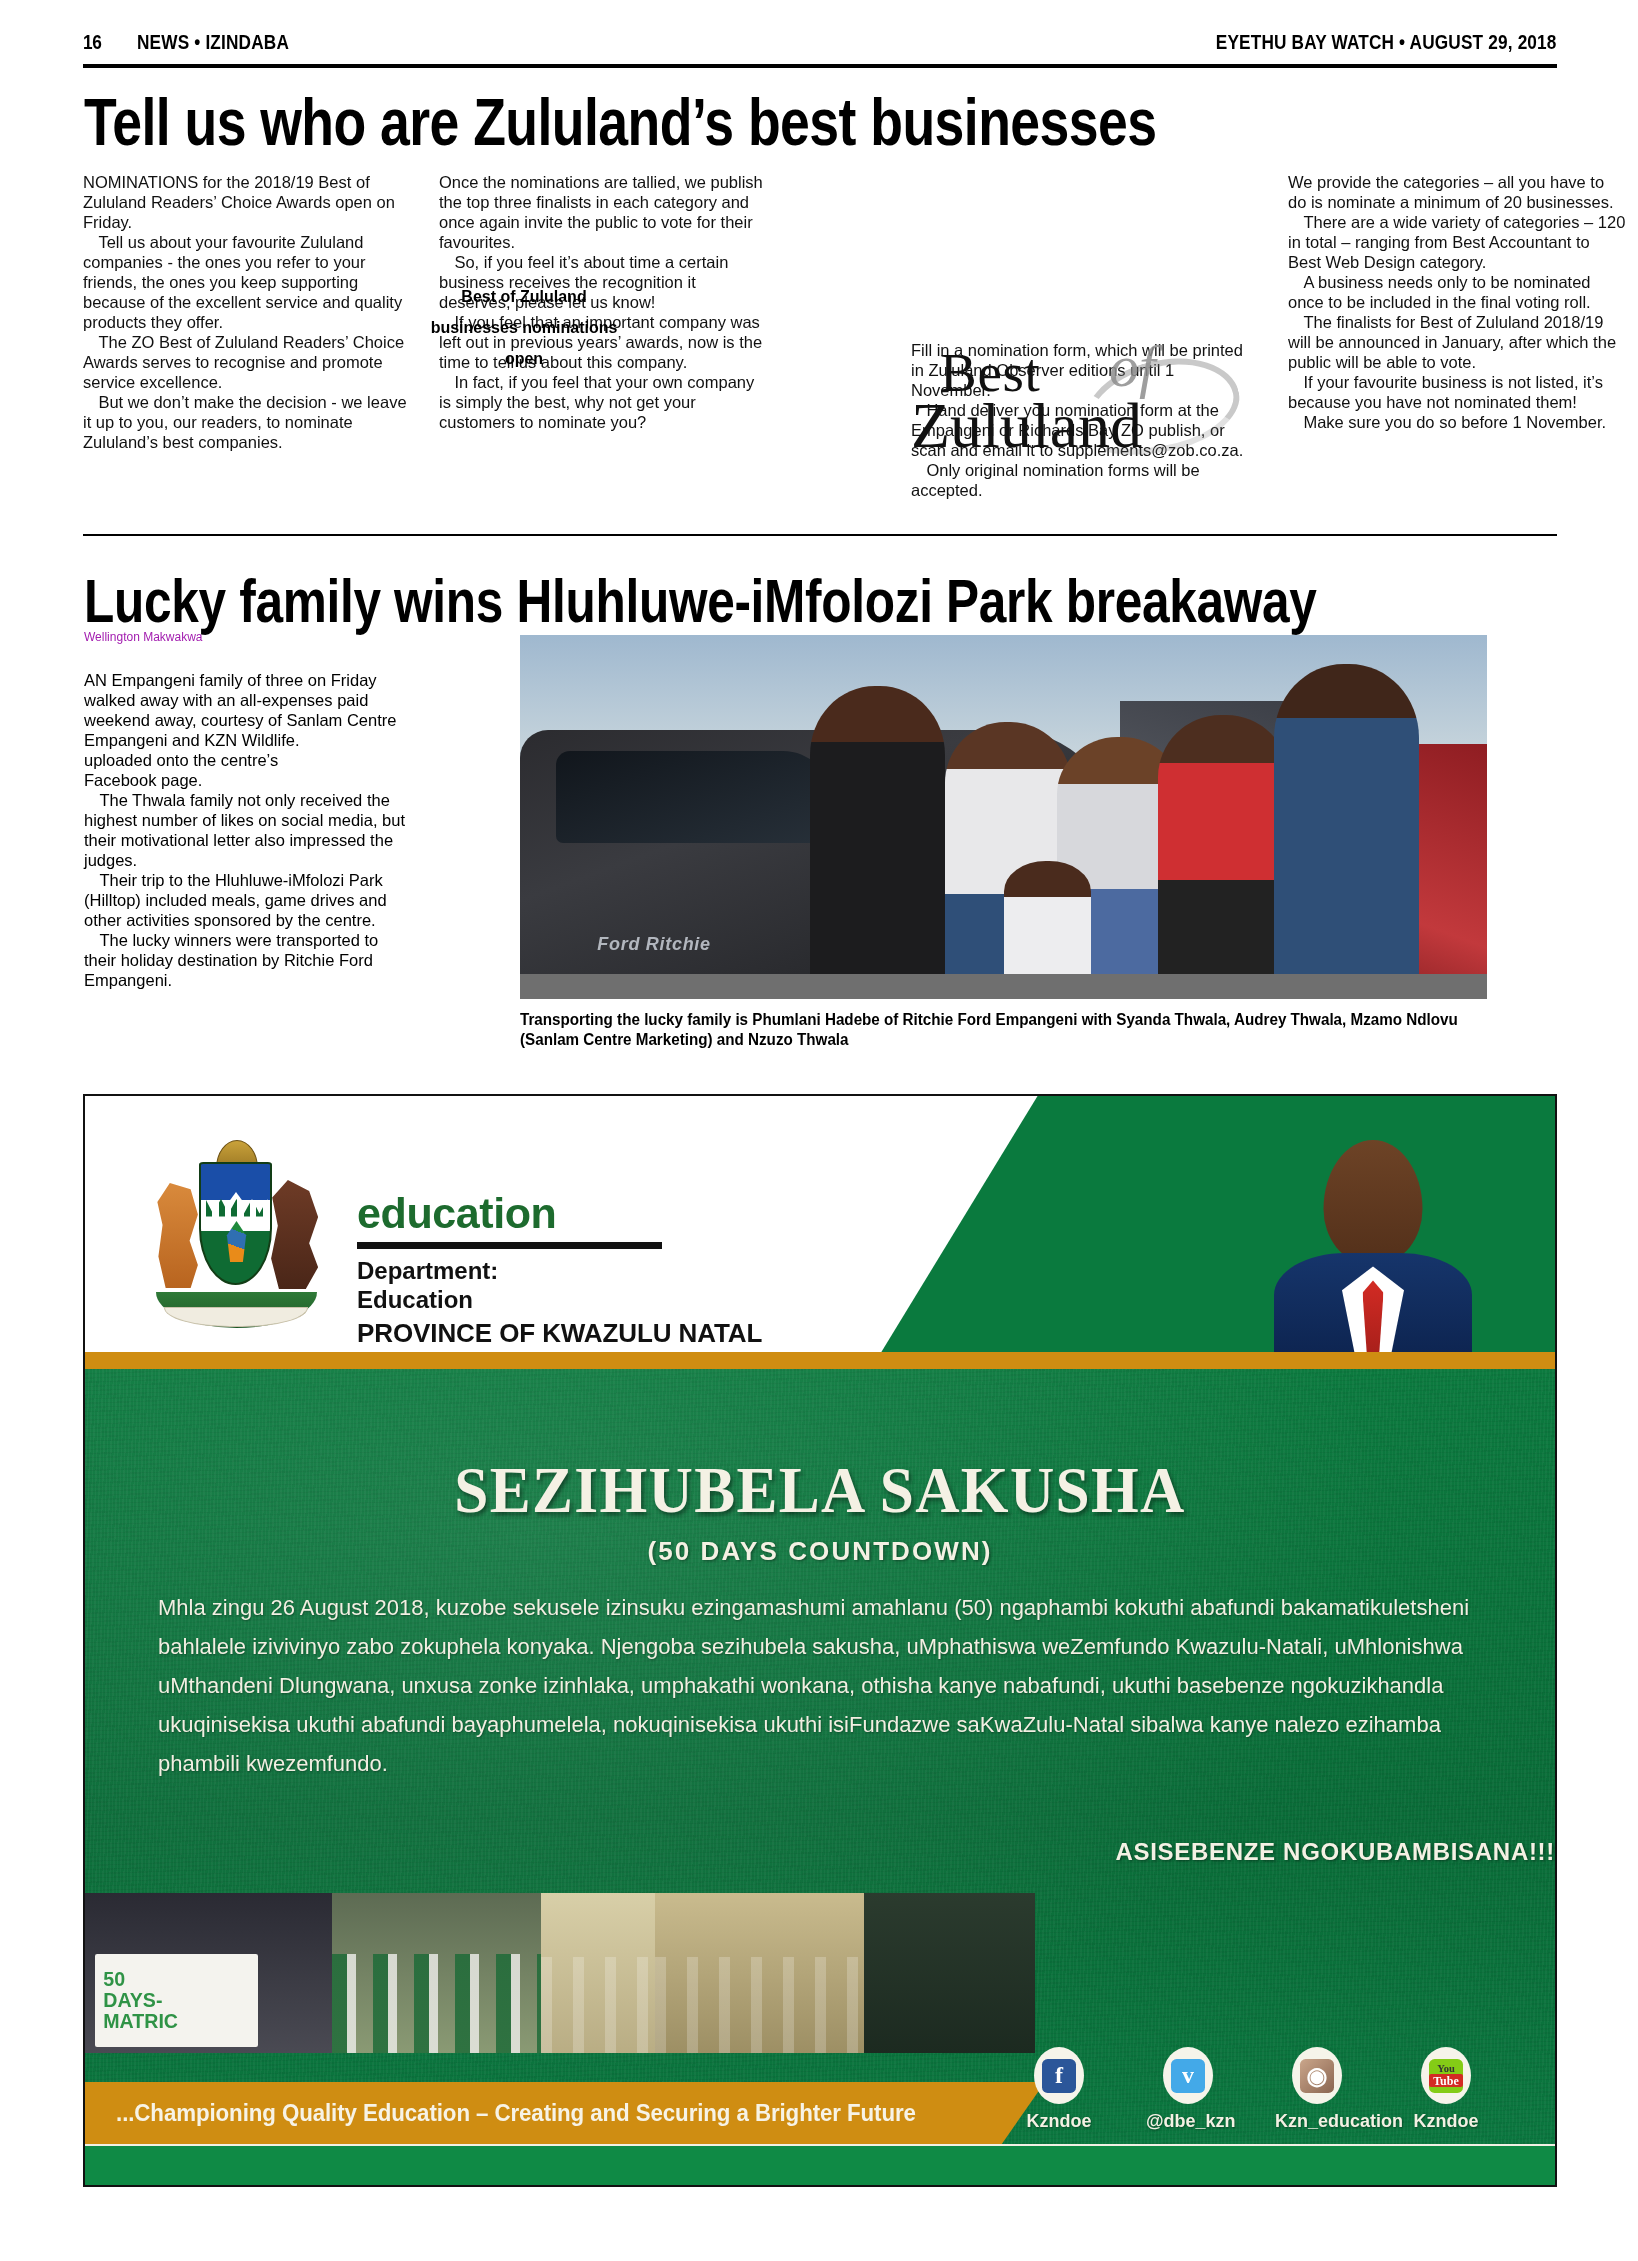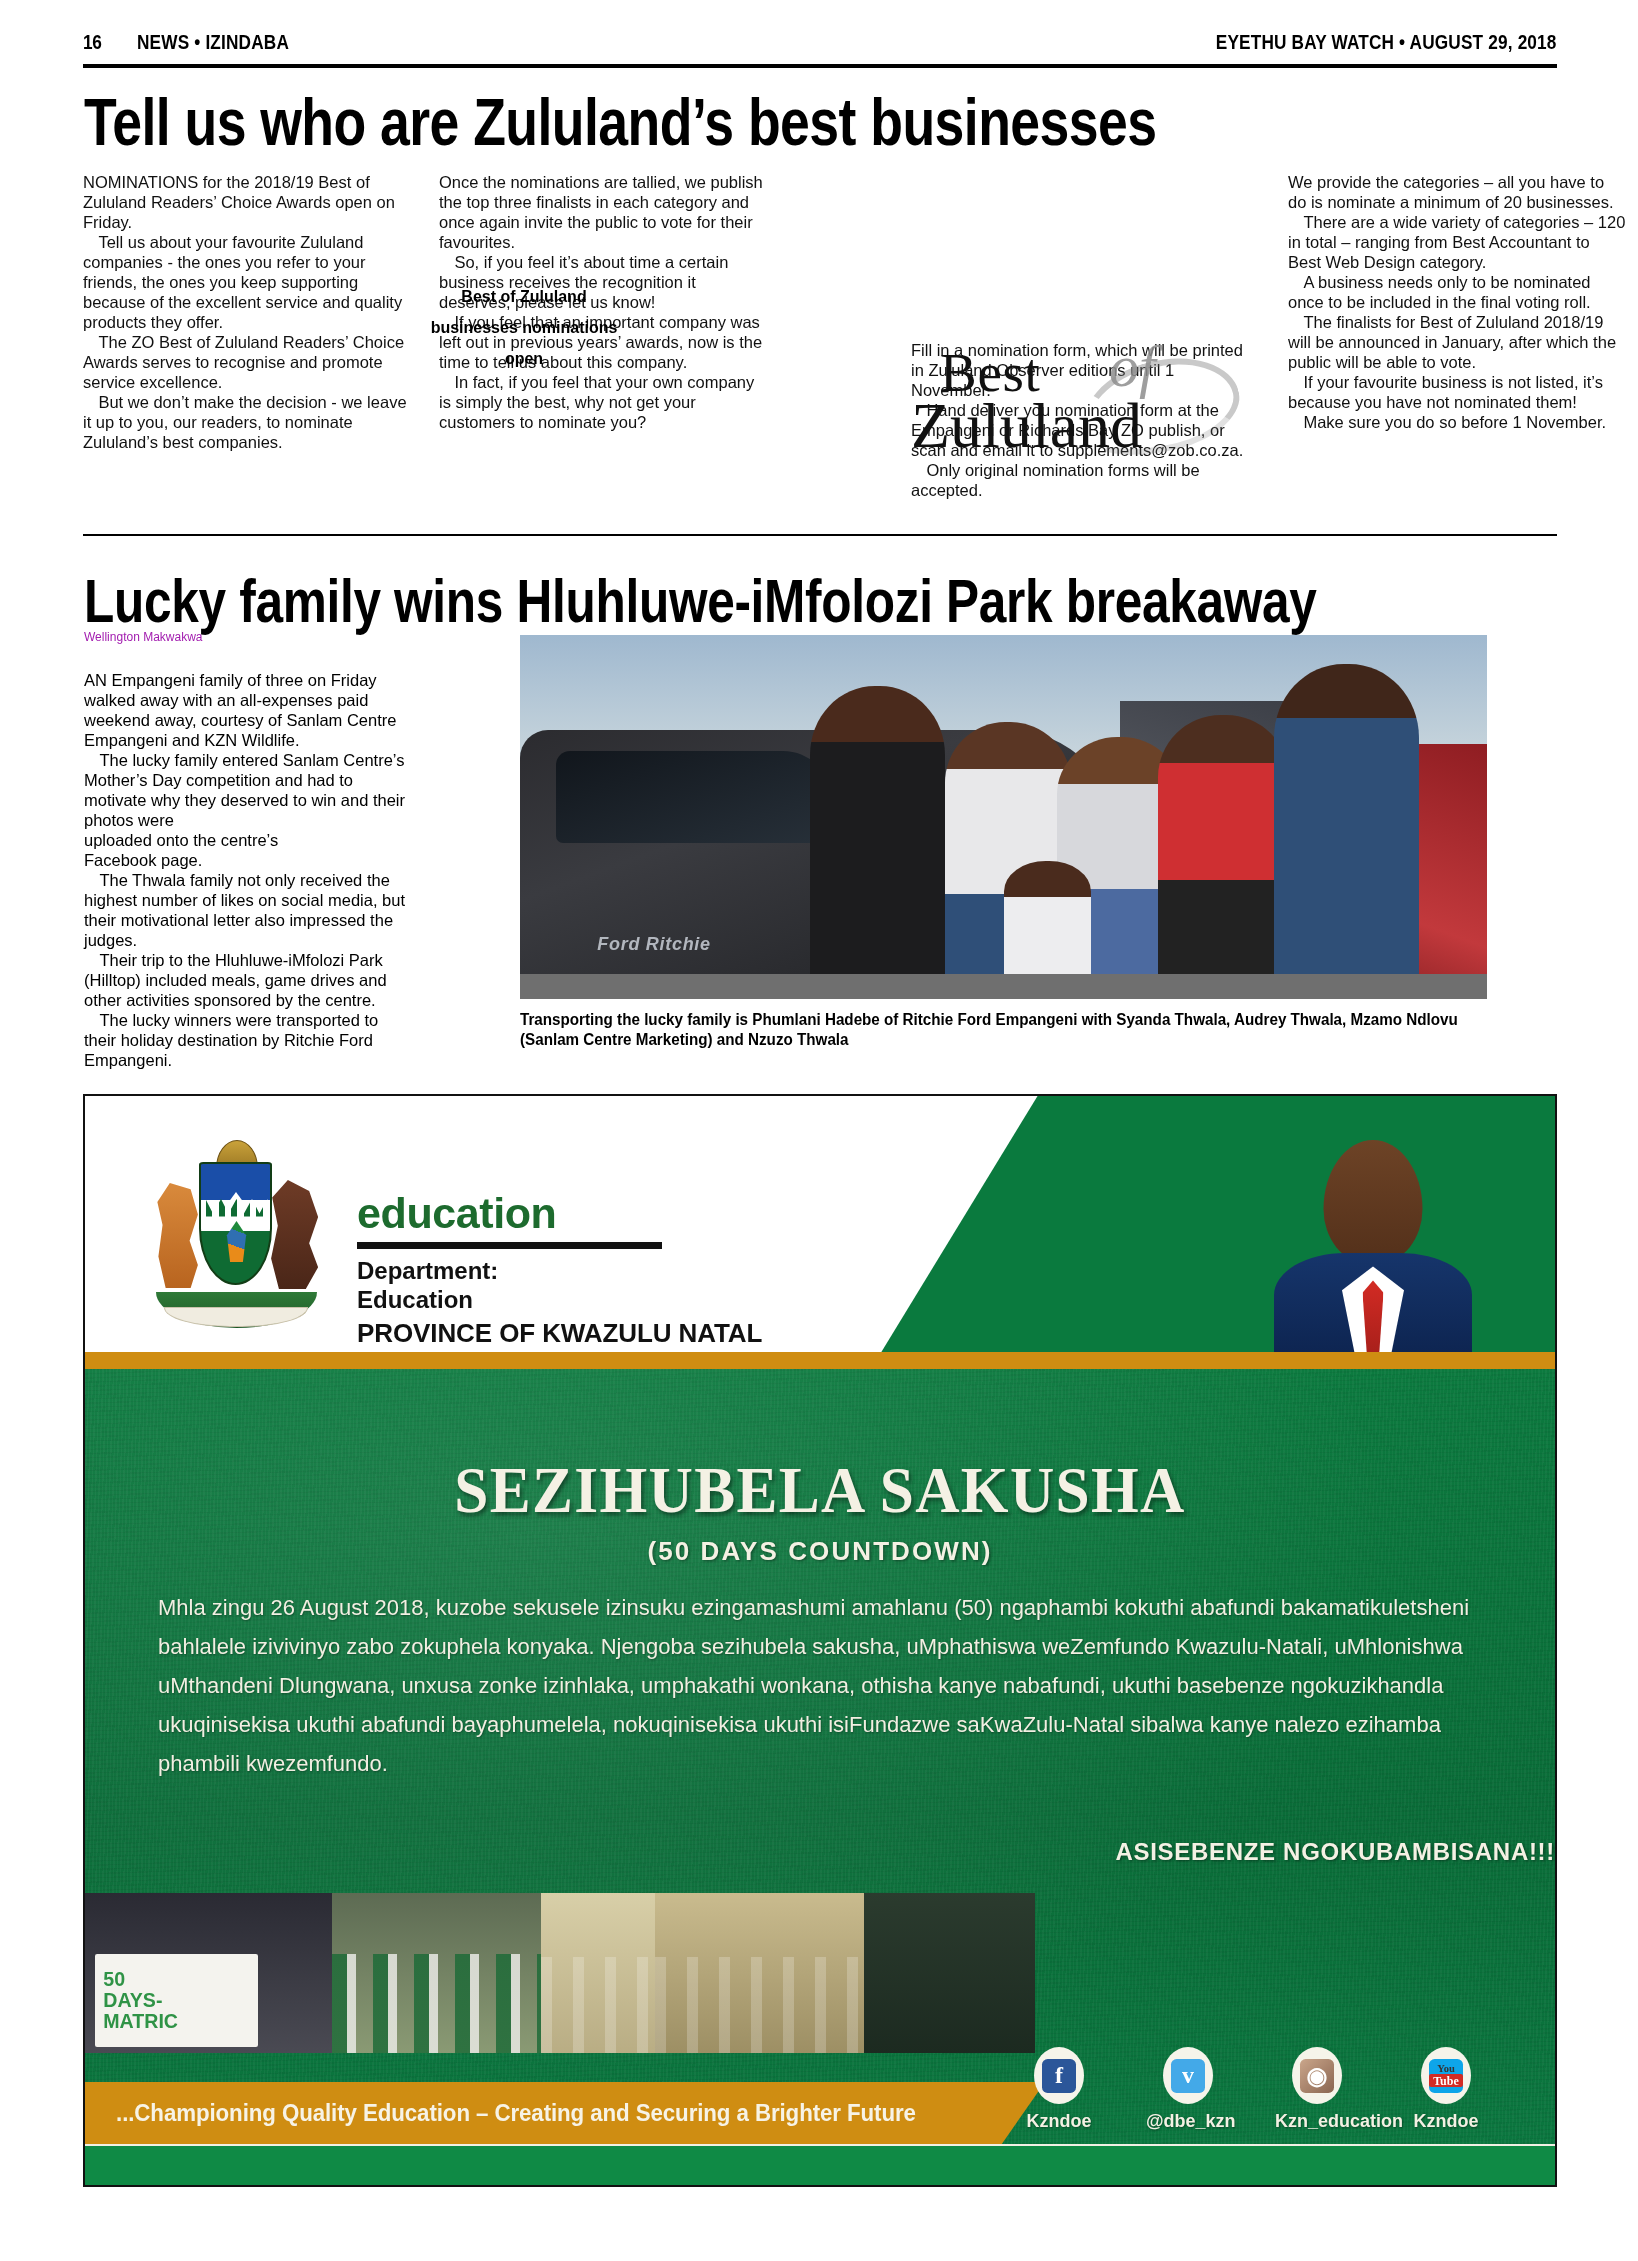--- a/index.html
+++ b/index.html
@@ -425,21 +425,21 @@
   }
   .social .glyph {
     width: 34px; height: 34px; border-radius: 5.6px;
     display: flex; align-items: center; justify-content: center;
     color: #fff; font-weight: bold; font-size: 24px;
     font-family: "Liberation Serif", serif;
   }
   .g-fb { background: #2b5699; border-radius: 50%; }
   .g-tw { background: #43a9e8; }
   .g-ig { background: linear-gradient(135deg,#caa68b,#8a6550); }
-  .g-yt { background: #0ea5e9; color: #d32b24; font-size: 14px; line-height: 1; flex-direction: column; }
+  .g-yt { background: #84cc16; color: #d32b24; font-size: 14px; line-height: 1; flex-direction: column; }
   .g-yt i { font-style: normal; font-size: 10.5px; color: #333; }
   .g-yt b { background: #d32b24; color: #fff; font-size: 12px; padding: 0.7px 4.2px; border-radius: 2.1px; }
   .social .handle {
     font-size: 18px; font-weight: bold; color: #f4f1e4;
     text-shadow: 0.7px 0.7px 2.1px rgba(0,0,0,.4);
   }
 
   .adcode {
     position: absolute; right: 88px; top: 1101px;
     font-size: 14px; color: #333;
@@ -504,21 +504,20 @@
     </div>
   </div>
 
   <div class="rule-mid" style="top:534px"></div>
 
   <div class="headline" id="headline-2">Lucky family wins Hluhluwe-iMfolozi Park breakaway</div>
   <div class="byline">Wellington Makwakwa</div>
 
   <div id="s2c1">
     <p class="first">AN Empangeni family of three on Friday walked away with an all-expenses paid weekend away, courtesy of Sanlam Centre Empangeni and KZN Wildlife.</p>
-    <p>The lucky family entered Sanlam Centre’s Mother’s Day competition and had to motivate why they deserved to win and their photos were</p>
     <p class="first">uploaded onto the centre’s</p>
     <p class="first">Facebook page.</p>
     <p>The Thwala family not only received the highest number of likes on social media, but their motivational letter also impressed the judges.</p>
     <p>Their trip to the Hluhluwe-iMfolozi Park (Hilltop) included meals, game drives and other activities sponsored by the centre.</p>
     <p>The lucky winners were transported to their holiday destination by Ritchie Ford Empangeni.</p>
   </div>
 
   <div class="photo">
     <div class="ph-sky"></div>
     <div class="ph-trees"></div>

